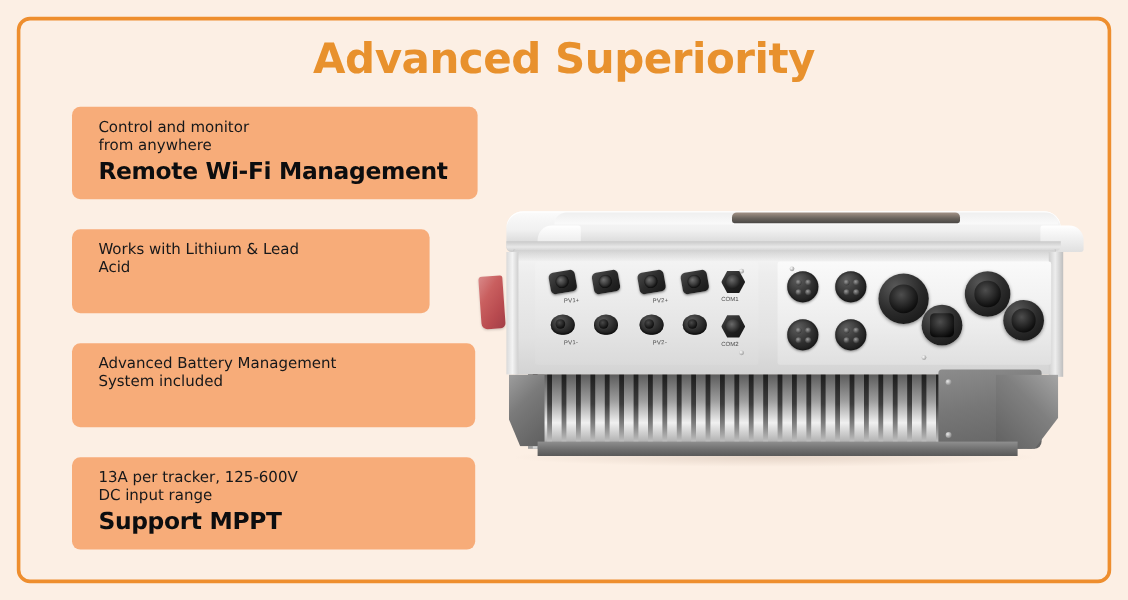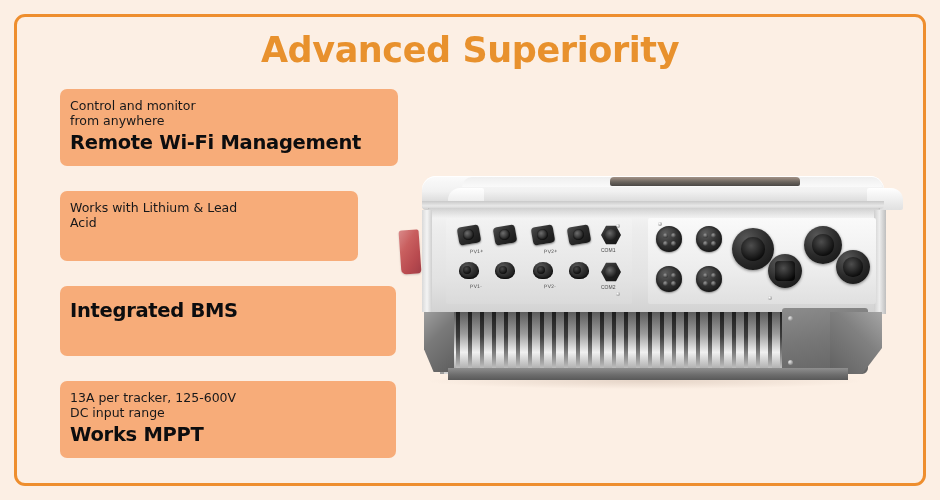--- a/index.html
+++ b/index.html
@@ -48,21 +48,21 @@
   .cards {
     position: absolute;
     left: 60px;
     top: 89px;
     width: 338px;
   }
   .feature-card {
     position: relative;
     background: #F7AC79;
     border-radius: 7px;
-    padding: 10px 0 11px 10px;
+    padding: 10px 0 11px 22px;
     margin-bottom: 25px;
     box-sizing: border-box;
     min-height: 70px;
   }
   .feature-card:last-child { margin-bottom: 0; }
   .card-sub {
     font-size: 12.5px;
     line-height: 14.5px;
     color: #17181A;
     font-family: "DejaVu Sans", sans-serif;
@@ -406,27 +406,28 @@
 from anywhere</div>
       <div class="card-title">Remote Wi-Fi Management</div>
     </div>
 
     <div class="feature-card card-1">
       <div class="card-sub">Works with Lithium &amp; Lead
 Acid</div>
     </div>
 
     <div class="feature-card card-2">
-      <div class="card-title">Integrated BMS</div>
+      <div class="card-sub">Advanced Battery Management
+System included</div>
     </div>
 
     <div class="feature-card card-3">
       <div class="card-sub">13A per tracker, 125-600V
 DC input range</div>
-      <div class="card-title">Works MPPT</div>
+      <div class="card-title">Support MPPT</div>
     </div>
 
   </div>
 
   <div class="product">
 
     <div class="prod-shadow"></div>
 
     <div class="red-tab"></div>
 

